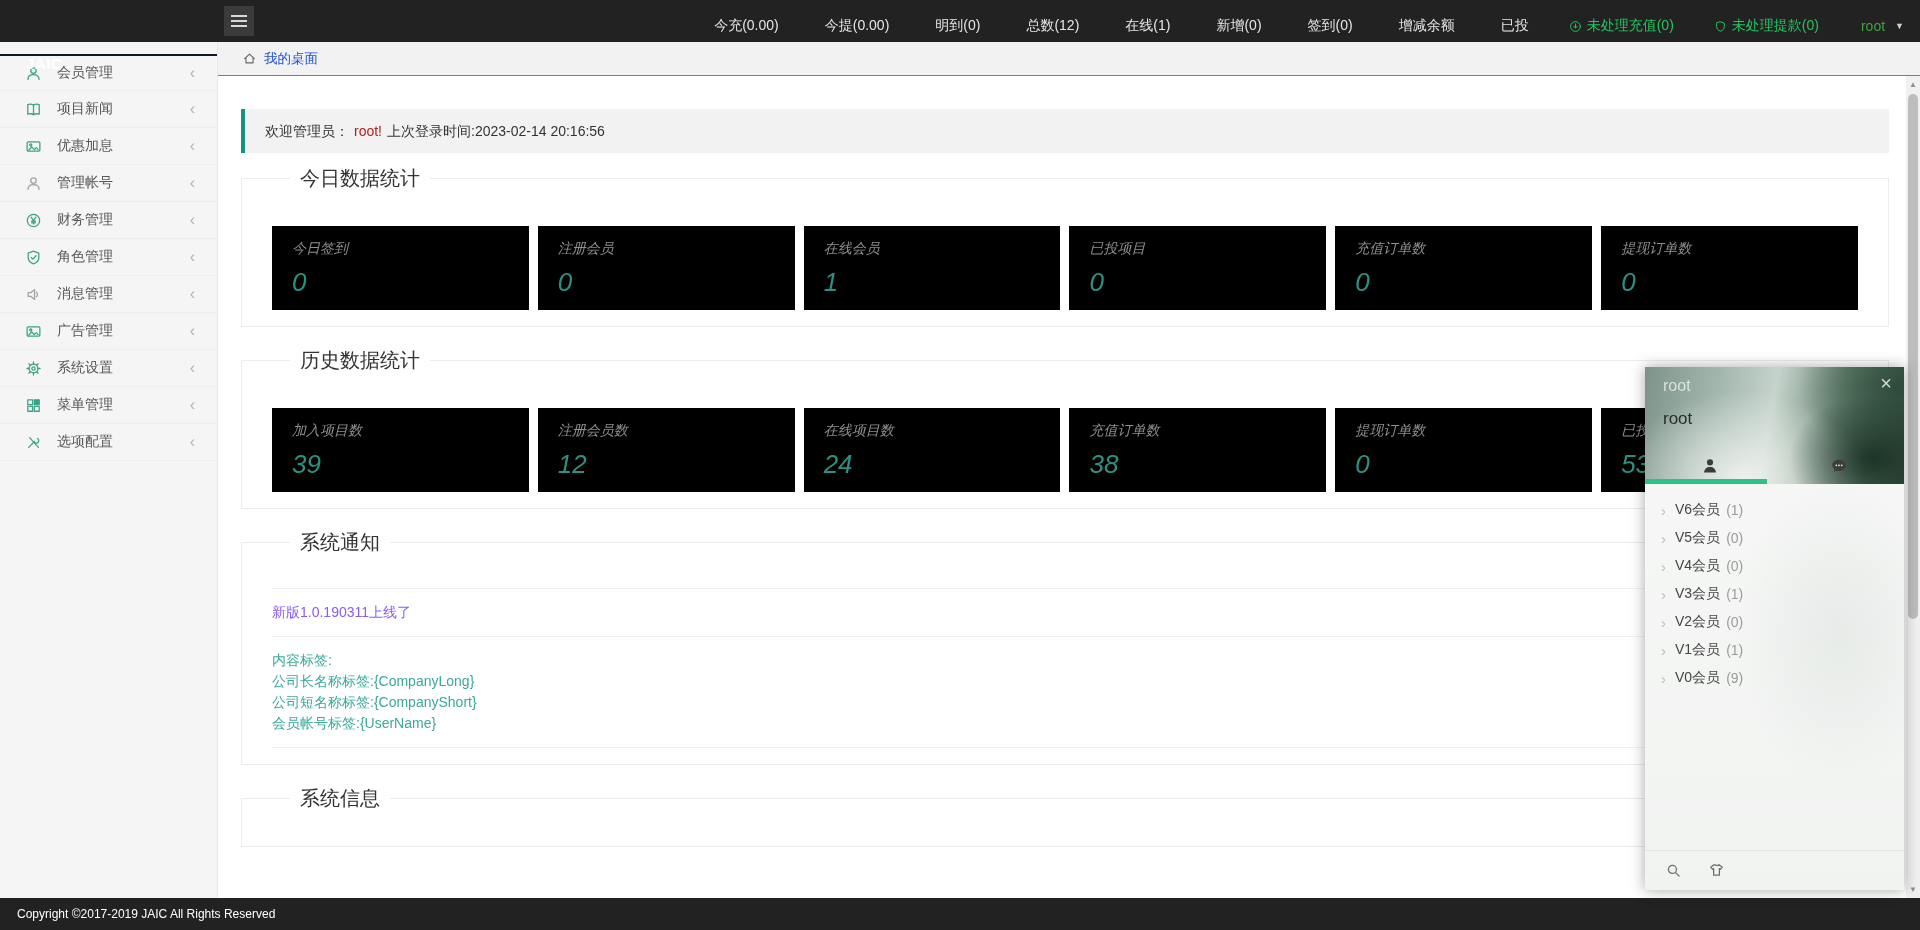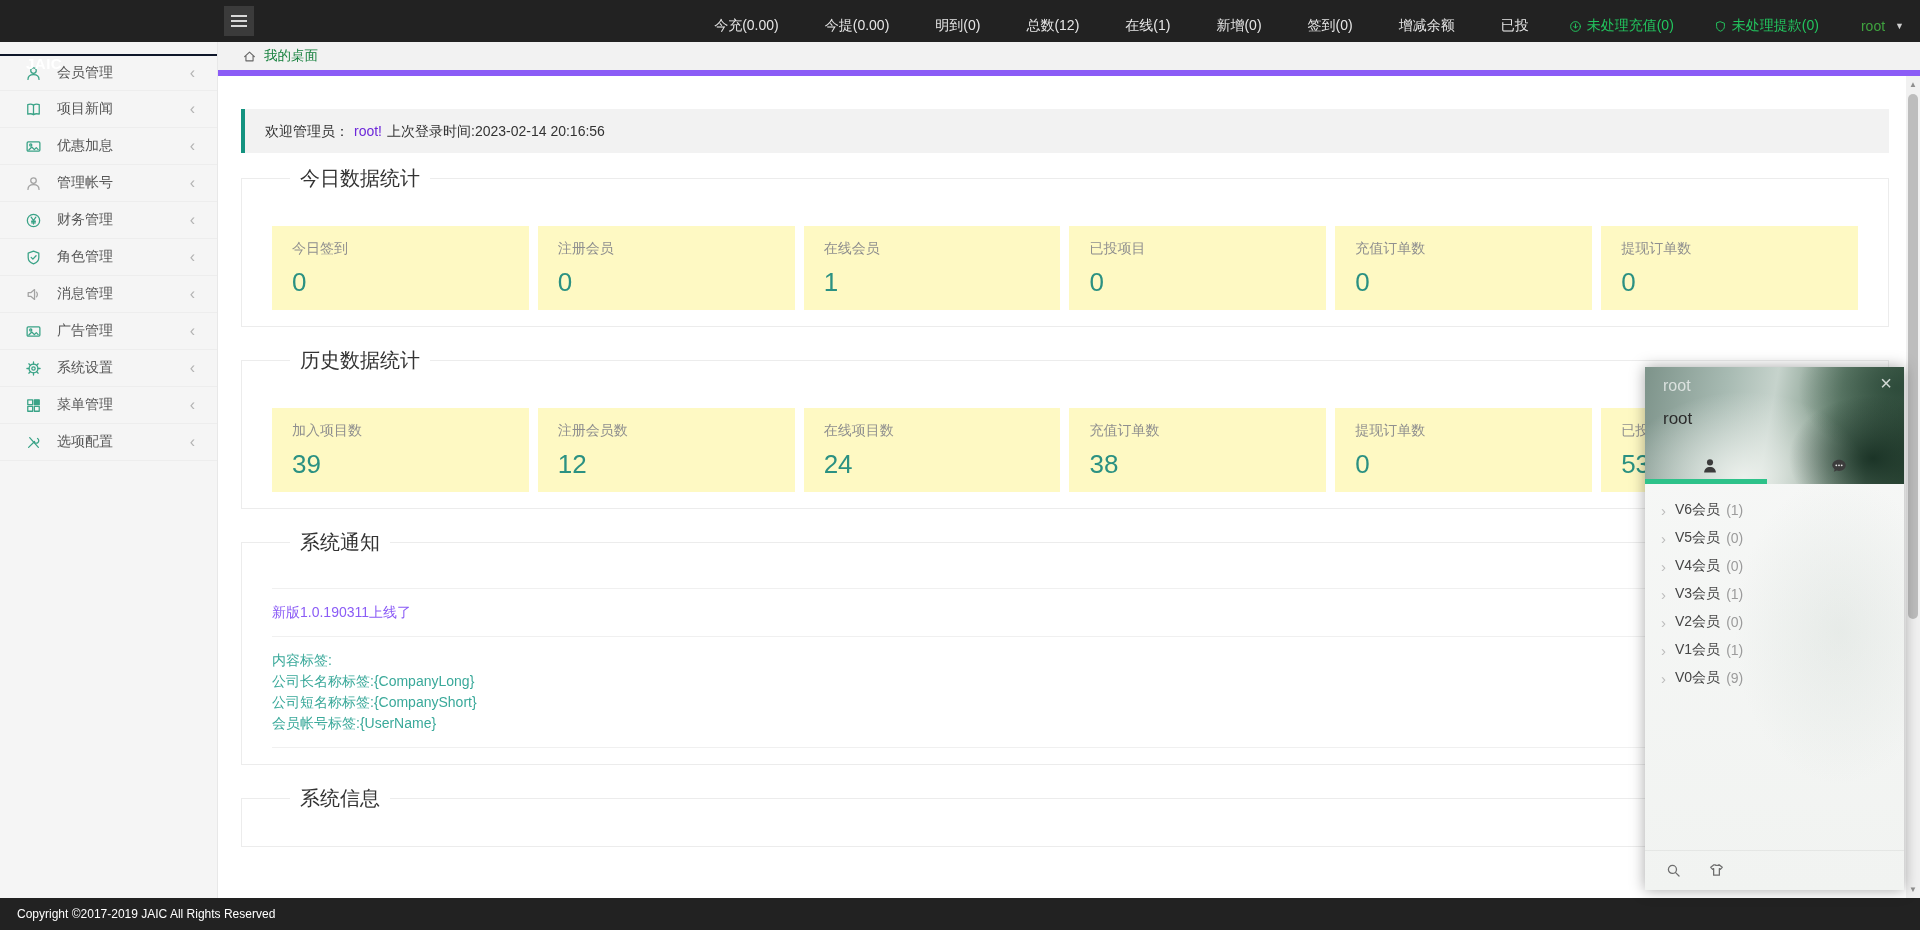--- a/index.html
+++ b/index.html
@@ -30,35 +30,35 @@
     color:#565656; font-size:14px; border-bottom:1px solid #ededed; }
   .side-item:first-child { border-top:2px solid #0f172a; }
   .sicon { width:17px; height:17px; margin-right:15px; flex:none; }
   .teal { color:#3aa387; }
   .gray { color:#a3a3a3; }
   .slabel { flex:1; }
   .schev { position:absolute; right:22px; color:#b3b3b3; font-size:16px; line-height:1; }
 
   
   .main { position:absolute; left:218px; top:42px; right:0; bottom:32px; background:#fff; }
-  .breadcrumb-bar { height:34px; background:#f2f2f2; border-bottom:6px solid #8b5cf6; display:flex; align-items:center;
-    padding-left:24px; font-size:13.5px; color:#15803d; gap:7px; }
+  .breadcrumb-bar { height:34px; background:#f2f2f2; border-bottom:1px solid #8b5cf6; display:flex; align-items:center;
+    padding-left:24px; font-size:13.5px; color:#1d4ed8; gap:7px; }
   .home-ic { width:15px; height:15px; color:#666; cursor:pointer; }
   .content { position:absolute; top:34px; left:0; right:14px; bottom:0; overflow:hidden; padding:0 17px 0 23px; }
 
   .welcome { margin-top:33px; background:#f2f2f2; border-left:4px solid #149380; height:44px; line-height:44px;
     padding-left:20px; font-size:14px; color:#333; }
-  .red { color:#6d28d9; margin:0 5px; }
+  .red { color:#b91c1c; margin:0 5px; }
 
   fieldset { border:1px solid #ececec; margin:20px 0 0 0; padding:18px 30px 16px; }
   fieldset.first { margin-top:12px; }
   legend { font-size:20px; color:#333; padding:0 10px; margin-left:18px; }
 
   .cards { display:flex; gap:9px; margin-top:16px; }
-  .card { flex:1; background:#fef9c3; padding:14px 20px 12px; min-width:0; overflow:hidden; }
+  .card { flex:1; background:#000000; padding:14px 20px 12px; min-width:0; overflow:hidden;font-style:italic; }
   .card-label { font-size:14px; color:#8f8f8f; white-space:nowrap; }
   .card-value { font-size:26px; color:#2b9182; margin-top:9px; }
 
   .notice-list { margin-top:14px; }
   .notice-item { border-top:1px solid #f0f0f0; padding:13px 0; font-size:14px; color:#3aa99a; line-height:21px; }
   .notice-item:last-child { border-bottom:1px solid #f0f0f0; }
   .notice-link { color:#8b5cf6; text-decoration:none; cursor:pointer; }
 
   
   .scrollbar { position:absolute; top:76px; right:0; width:14px; bottom:32px; background:#f1f1f1; z-index:40; cursor:pointer; }

